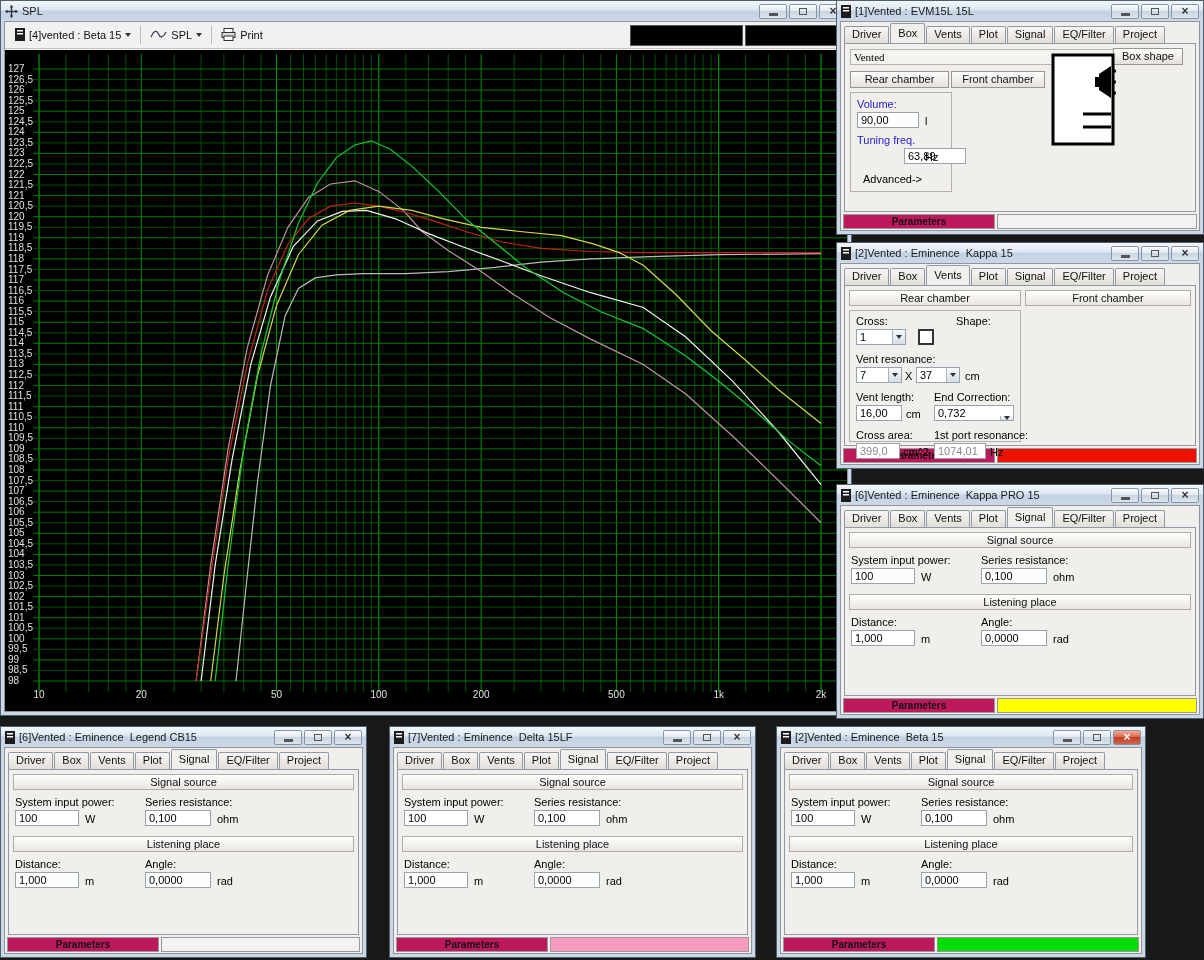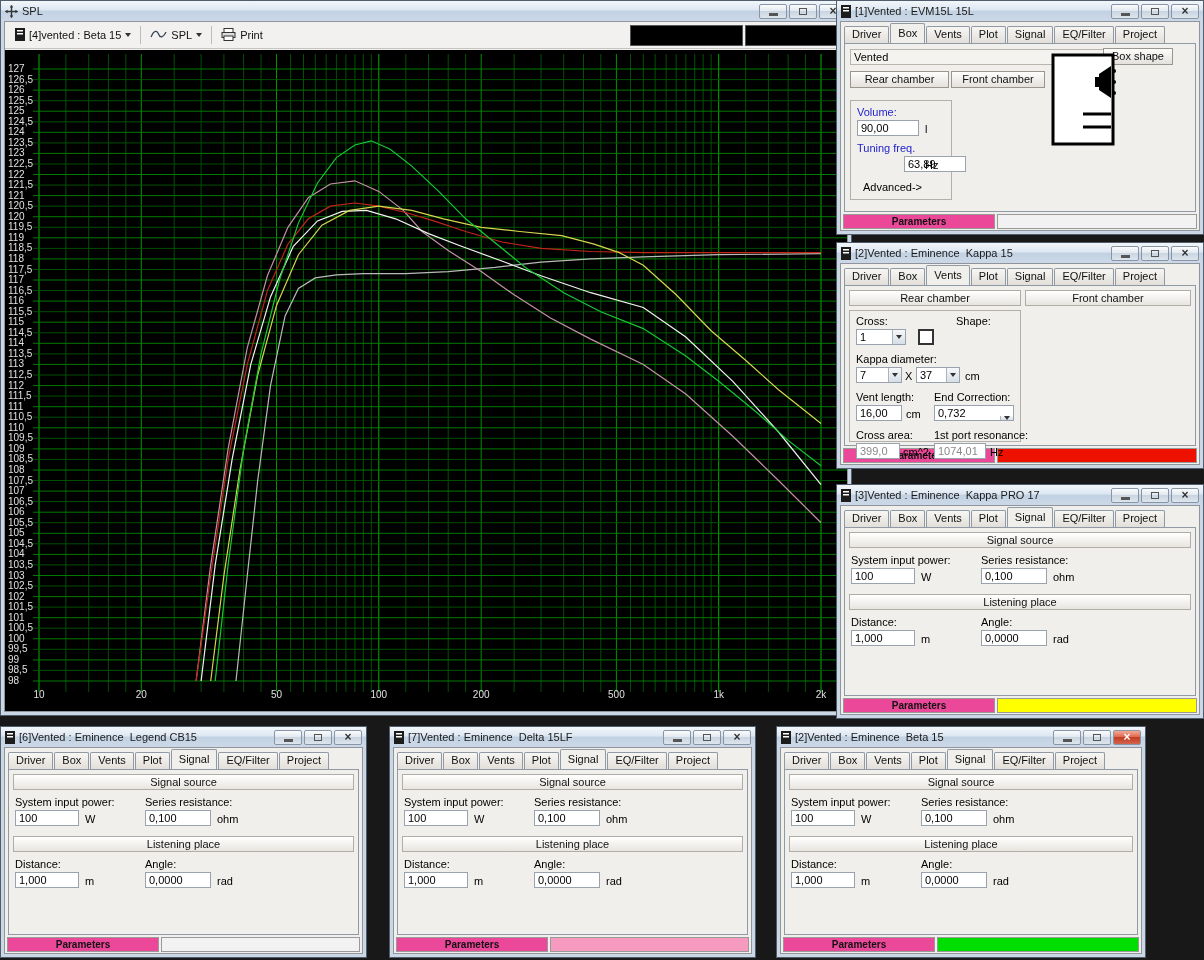--- a/index.html
+++ b/index.html
@@ -24,21 +24,21 @@
   .win-body { position:absolute; left:3px; right:3px; top:20px; bottom:3px;
               background:#f1efec; border:1px solid #8f959c; }
   .tabs { position:absolute; top:1px; left:3px; right:3px; height:20px; display:flex; gap:1px; align-items:flex-end; }
   .tab { height:17px; line-height:15px; padding:0 7px; font-size:11px; color:#111;
          background:linear-gradient(#f8f6f3,#e2dfda); border:1px solid #8f9aa5; border-bottom:none;
          border-radius:2px 2px 0 0; }
   .tab.active { height:20px; line-height:18px; background:#f1efec; position:relative; z-index:2; }
   .panel { position:absolute; top:21px; left:3px; right:3px; bottom:18px;
            border:1px solid #8f9aa5; background:#f1efec; z-index:1; }
   .status { position:absolute; left:2px; right:2px; bottom:1px; height:15px; display:flex; gap:2px; }
-  .seg1 { width:152px; border:1px solid #999; background:#ec4899; font-weight:bold; font-size:10px;
+  .seg1 { width:152px; border:1px solid #999; background:#be185d; font-weight:bold; font-size:10px;
           display:flex; align-items:center; justify-content:center; color:#111; }
   .seg2 { flex:1; border:1px solid #999; background:#f4f4f4; }
 
   .lbl { position:absolute; font-size:11px; color:#000; white-space:nowrap; }
   .lbl.blue { color:#2323cc; }
   .unit { position:absolute; font-size:11px; color:#000; }
   .fld { position:absolute; height:16px; font-size:11px; padding:1px 3px; background:#fff;
          border:1px solid #98a3ae; color:#000; font-family:"Liberation Sans",sans-serif; }
   .fld.dis { color:#888; }
   .combo { position:absolute; height:16px; display:flex; border:1px solid #98a3ae; background:#fff; }
@@ -354,25 +354,25 @@
     <div class="tabs">
       <span class="tab">Driver</span>
       <span class="tab active">Box</span>
       <span class="tab">Vents</span>
       <span class="tab">Plot</span>
       <span class="tab">Signal</span>
       <span class="tab">EQ/Filter</span>
       <span class="tab">Project</span>
     </div>
     <div class="panel">
-      <div class="flat" style="left:5px;top:5px;width:272px;">Vented</div>
-      <div class="pbtn" style="right:22px;top:4px;width:70px;">Box shape</div>
+      <div class="flat" style="left:5px;top:5px;width:272px;font-family:Liberation Serif, serif;">Vented</div>
+      <div class="pbtn" style="right:12px;top:4px;width:70px;">Box shape</div>
       <div class="pbtn" style="left:5px;top:27px;width:99px;">Rear chamber</div>
       <div class="pbtn" style="left:106px;top:27px;width:94px;">Front chamber</div>
-      <div class="gbox" style="left:5px;top:56px;width:102px;height:100px;">
+      <div class="gbox" style="left:5px;top:48px;width:102px;height:100px;">
         <span class="lbl blue" style="left:6px;top:5px;">Volume:</span>
         <input class="fld" style="left: 6px; top: 19px; width: 62px;" value="90,00">
         <span class="unit" style="left:74px;top:22px;">l</span>
         <span class="lbl blue" style="left:6px;top:41px;">Tuning freq.</span>
         <input class="fld" style="left: 6px; top: 55px; width: 62px; margin-left: 47px;" value="63,89">
         <span class="unit" style="left:74px;top:58px;">Hz</span>
         <span class="lbl" style="left:12px;bottom:6px;">Advanced-&gt;</span>
       </div>
       <div style="position:absolute;left:204px;top:8px;">
         <svg width="70" height="95" viewBox="0 0 70 95">
@@ -432,21 +432,21 @@
       <div class="gbox" style="left:4px;top:24px;width:172px;bottom:3px;">
         <span class="lbl" style="left:6px;top:4px;">Cross:</span>
         <span class="lbl" style="left:66px;top:4px;margin-left:40px;">Shape:</span>
         <div class="combo" style="left:6px;top:18px;width:50px;">
           <span class="cv">1</span>
           <span class="db">
               <span class="dd"></span>
             </span>
         </div>
         <div class="sq" style="left:68px;top:18px;"></div>
-        <span class="lbl" style="left:6px;top:42px;">Kappa diameter:</span>
+        <span class="lbl" style="left:6px;top:42px;">Vent resonance:</span>
         <div class="combo" style="left:6px;top:56px;width:46px;">
           <span class="cv">7</span>
           <span class="db">
               <span class="dd"></span>
             </span>
         </div>
         <span class="lbl" style="left:55px;top:59px;">X</span>
         <div class="combo" style="left:66px;top:56px;width:44px;">
           <span class="cv">37</span>
           <span class="db">
@@ -481,21 +481,21 @@
 
 <div class="win w3">
   <div class="tbar">
     <span class="doc-ico">
         <svg width="10" height="13" viewBox="0 0 10 13">
           <rect width="10" height="13" fill="#1c1c1c"></rect>
           <rect x="2" y="2" width="6" height="1.5" fill="#fff"></rect>
           <rect x="2" y="5" width="6" height="1.5" fill="#fff"></rect>
         </svg>
       </span>
-    <span class="tbar-title">[3]Vented : Eminence  Kappa PRO 17</span>
+    <span class="tbar-title">[6]Vented : Eminence  Kappa PRO 15</span>
     <span class="caps">
       <span class="cap">
           <span class="g-min"></span>
         </span>
       <span class="cap">
           <span class="g-res"></span>
         </span>
       <span class="cap close">
           <span class="g-x">×</span>
         </span>

